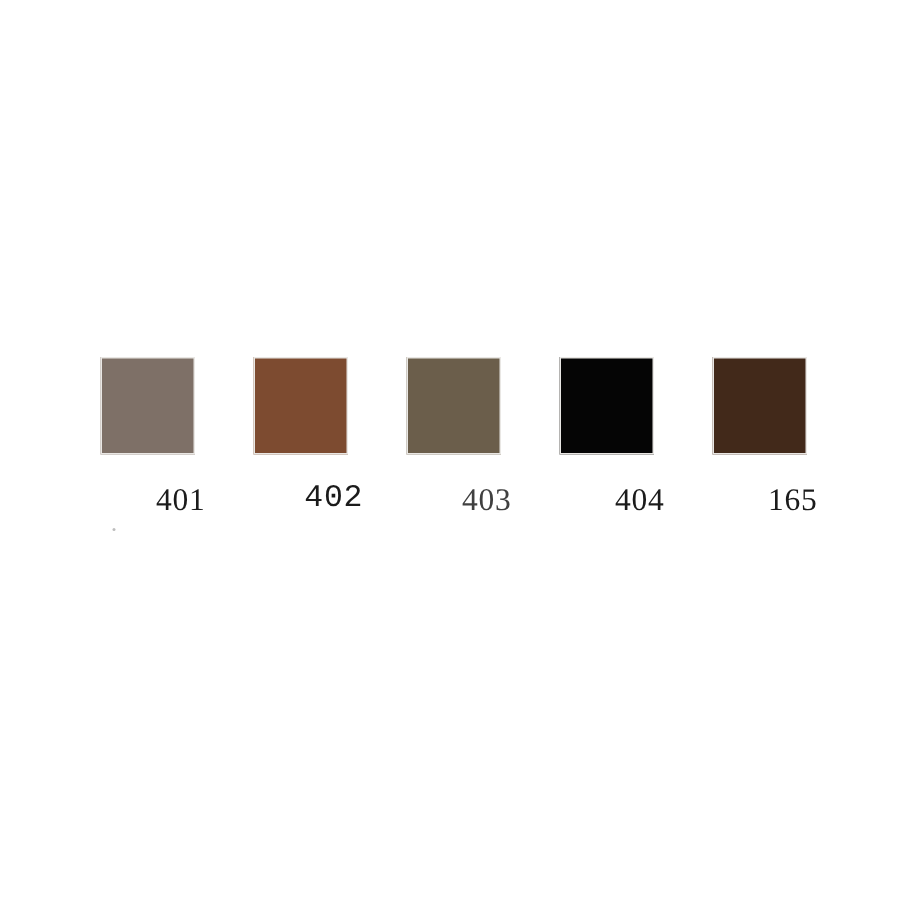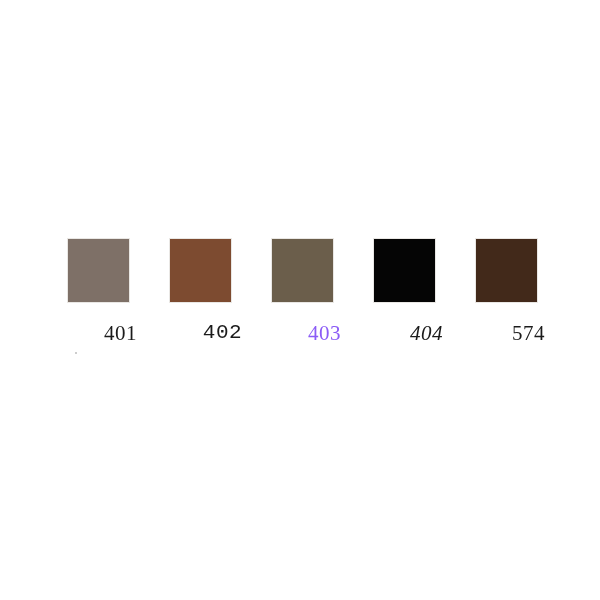--- a/index.html
+++ b/index.html
@@ -88,30 +88,30 @@
       <div class="swatch-label" style="color: rgb(27, 27, 27);">401</div>
     </div>
 
     <div class="swatch-cell">
       <div class="swatch-chip" style="background-color: rgb(125, 75, 48); border-color: rgb(233, 231, 228);"></div>
       <div class="swatch-label" style="color: rgb(27, 27, 27); font-family: Liberation Mono, monospace;">402</div>
     </div>
 
     <div class="swatch-cell">
       <div class="swatch-chip" style="background-color: rgb(107, 94, 75); border-color: rgb(233, 231, 228);"></div>
-      <div class="swatch-label" style="color: #8b5cf6;">403</div>
+      <div class="swatch-label" style="color: #404040;">403</div>
     </div>
 
     <div class="swatch-cell">
       <div class="swatch-chip" style="background-color: rgb(5, 5, 5); border-color: rgb(233, 231, 228);"></div>
-      <div class="swatch-label" style="color: rgb(27, 27, 27); font-style: italic;">404</div>
+      <div class="swatch-label" style="color: rgb(27, 27, 27);">404</div>
     </div>
 
     <div class="swatch-cell">
       <div class="swatch-chip" style="background-color: rgb(66, 41, 26); border-color: rgb(233, 231, 228);"></div>
-      <div class="swatch-label" style="color: rgb(27, 27, 27);">574</div>
+      <div class="swatch-label" style="color: rgb(27, 27, 27);">165</div>
     </div>
 
   </div>
 
   <div id="speck-artifact"></div>
 
 </div>
 
 </body></html>

